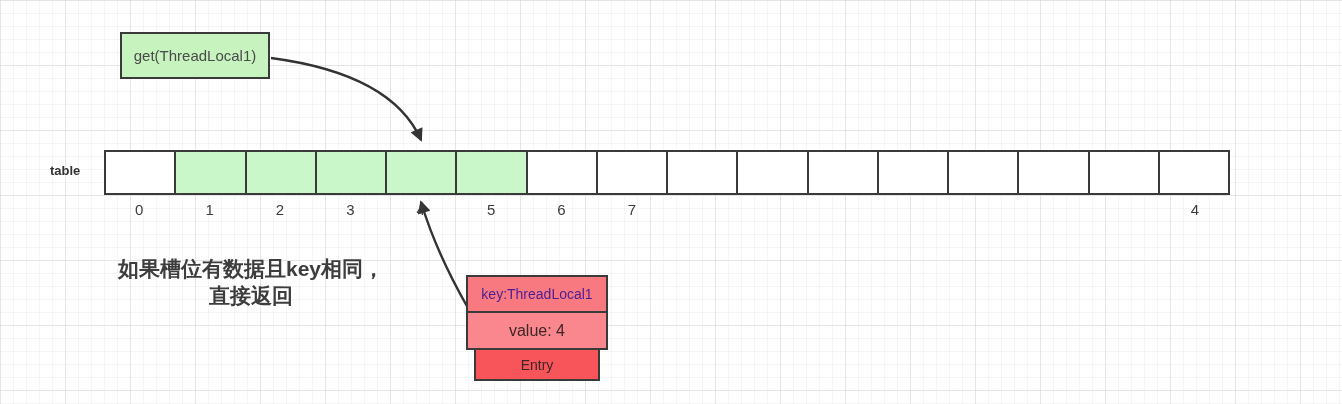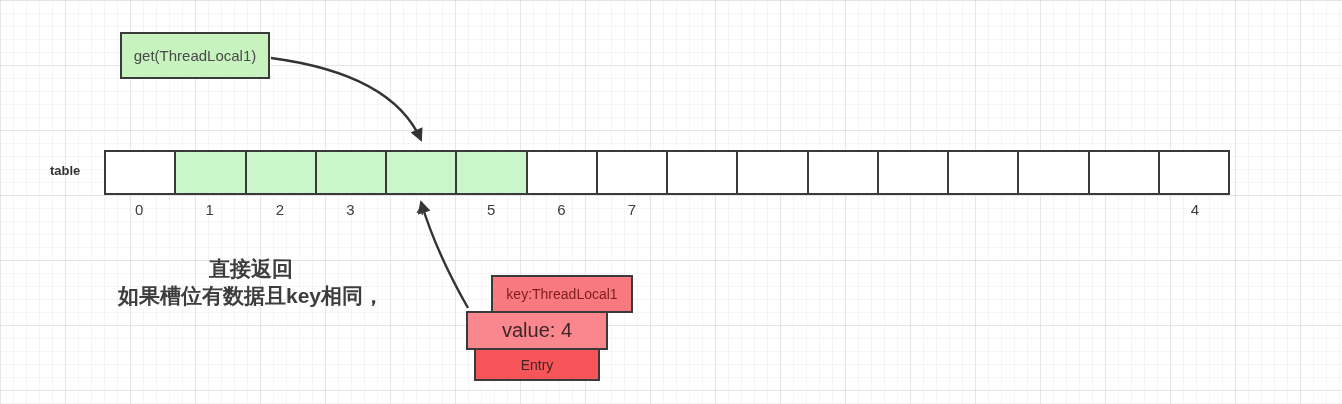--- a/index.html
+++ b/index.html
@@ -93,31 +93,31 @@
     left: 105px; top: 255px;
     width: 292px;
     text-align: center;
     font-size: 21px;
     line-height: 27px;
     font-weight: bold;
     color: #3d3d3d;
   }
 
   .key-box {
-    left: 491px; top: 275px;
+    left: 466px; top: 275px;
     width: 142px; height: 38px;
     background: var(--key-pink, #f8797f);
     font-size: 14px;
-    color: #7f1d1d;
+    color: #4c1d95;
   }
   .value-box {
     left: 466px; top: 311px;
     width: 142px; height: 39px;
     background: var(--value-pink, #fa878d);
-    font-size: 20px;
+    font-size: 16px;
     color: #3d2626;
     text-align: right;
   }
   .entry-label-box {
     left: 474px; top: 348px;
     width: 126px; height: 33px;
     background: var(--entry-red, #f8555b);
     font-size: 14px;
     color: #3d2626;
     align-items: center;
@@ -176,22 +176,22 @@
       <div class="idx"></div>
       <div class="idx"></div>
       <div class="idx"></div>
       <div class="idx"></div>
       <div class="idx"></div>
       <div class="idx"></div>
       <div class="idx">4</div>
     </div>
 
   <div class="note">
+    <div>如果槽位有数据且key相同，</div>
     <div>直接返回</div>
-    <div>如果槽位有数据且key相同，</div>
   </div>
 
   <div class="box key-box">
     <span>key:ThreadLocal1</span>
   </div>
 
   <div class="box value-box">
     <span>value: 4</span>
   </div>
 

